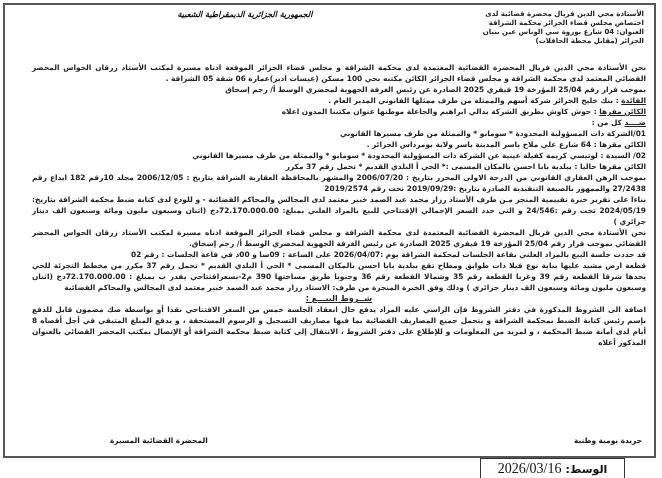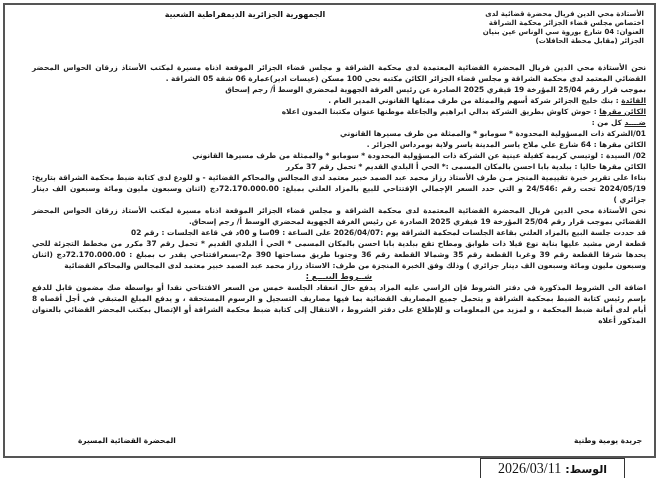--- a/index.html
+++ b/index.html
@@ -2,32 +2,32 @@
 <html><head>
 <meta charset="utf-8">
 <style>
   html, body { margin: 0; padding: 0; background: #ffffff; }
   body { width: 662px; height: 478px; position: relative; overflow: hidden;
          font-family: "DejaVu Sans", sans-serif; color: #111; }
   .frame { position: absolute; left: 3px; top: 3px; width: 653px; height: 455px;
            border: 2px solid #555; box-sizing: border-box; }
   .header-left { position: absolute; right: 18px; top: 10px; width: 200px; direction: rtl;
                  font-size: 7px; line-height: 9px; font-weight: bold; color: #222; text-align: right; }
-  .header-center { position: absolute; left: 150px; top: 10px; width: 190px; direction: rtl; text-align: center; }
+  .header-center { position: absolute; left: 150px; top: 10px; width: 190px; direction: rtl; text-align: center; font-style: italic; }
   .republic { font-size: 8px; font-weight: bold; }
   .title { font-size: 11px; font-weight: bold; text-decoration: underline; margin-top: 6px; }
   .article { font-size: 9px; font-weight: bold; text-decoration: underline; margin-top: 4px; }
   .body { position: absolute; left: 32px; right: 16px; top: 62px; direction: rtl; text-align: justify;
           font-size: 7.4px; line-height: 11px; font-weight: bold; color: #222; }
   .body p { margin: 0; }
   .ul { text-decoration: underline; }
   .conditions-title { text-align: center; text-decoration: underline; font-size: 8px; margin: 3px 0 2px; }
   .footer { position: absolute; left: 50px; right: 20px; top: 436px; direction: rtl; font-size: 7.4px;
             font-weight: bold; display: flex; justify-content: space-between; }
-  .footer span:last-child { margin-left: 28px; }
+  .footer span:last-child { margin-left: 60px; }
   .date-box { position: absolute; left: 480px; top: 458px; width: 143px; height: 20px; border: 1px solid #333;
               border-bottom: none; background: #fff; display: flex; align-items: center; justify-content: center;
               direction: rtl; gap: 4px; }
   .date-label { font-size: 11px; font-weight: bold; font-family: "DejaVu Sans", sans-serif; }
   .date-value { font-size: 14px; font-family: "Liberation Serif", serif; }
 </style>
 </head>
 <body>
 
 <div class="frame"></div>
@@ -46,29 +46,30 @@
 <div class="body">
   <p>نحن الأستاذة محي الدين فريال المحضرة القضائية المعتمدة لدى محكمة الشراقة و مجلس قضاء الجزائر الموقعة اذناه مسيرة لمكتب الأستاذ زرقان الحواس المحضر القضائي المعتمد لدى محكمة الشراقة و مجلس قضاء الجزائر الكائن مكتبه بحي 100 مسكن (عيسات ادير)عمارة 06 شقة 05 الشراقة .</p>
   <p>بموجب قرار رقم 25/04 المؤرخة 19 فيفري 2025 الصادرة عن رئيس الغرفة الجهوية لمحضري الوسط أ/ رجم إسحاق</p>
   <p><span class="ul">الفائدة</span> <span>: بنك خليج الجزائر شركة أسهم والممثلة من طرف ممثلها القانوني المدير العام .</span></p>
   <p><span class="ul">الكائن مقرها</span> <span>: حوش كاوش بطريق الشركة بدالي ابراهيم والجاعلة موطنها عنوان مكتبنا المدون اعلاه</span></p>
   <p><span class="ul">ضــــد</span> <span>كل من :</span></p>
   <p>01/الشركة ذات المسؤولية المحدودة * سومابو * والممثلة من طرف مسيرها القانوني</p>
   <p>الكائن مقرها : 64 شارع علي ملاح ياسر المدينة ياسر ولاية بومرداس الجزائر .</p>
   <p>02/ السيدة : لوتيسي كريمة كفيلة عينية عن الشركة ذات المسؤولية المحدودة * سومابو * والممثلة من طرف مسيرها القانوني</p>
   <p>الكائن مقرها حاليا : ببلدية بابا احسن بالمكان المسمى :* الحي أ البلدي القديم * تحمل رقم 37 مكرر</p>
+  <p>بموجب الرهن العقاري القانوني من الدرجة الاولى المحرر بتاريخ : 2006/07/20 والمشهر بالمحافظة العقارية الشراقة بتاريخ : 2006/12/05 مجلد 10رقم 182 ايداع رقم 27/2438 والممهور بالصيغة التنفيذية الصادرة بتاريخ :2019/09/29 تحت رقم 2019/2574</p>
   <p>بناءا على تقرير خبرة تقييمية المنجز مـن طرف الأستاذ رزاز محمد عبد الصمد خبير معتمد لدى المجالس والمحاكم القضائية - و للودع لدى كتابة ضبط محكمة الشراقة بتاريخ: 2024/05/19 تحت رقم :24/546 و التي حدد السعر الإجمالي الإفتتاحي للبيع بالمزاد العلني بمبلغ: 72.170.000.00دج (اثنان وسبعون مليون ومائة وسبعون الف دينار جزائري )</p>
   <p>نحن الأستاذة محي الدين فريال المحضرة القضائية المعتمدة لدى محكمة الشراقة و مجلس قضاء الجزائر الموقعة اذناه مسيرة لمكتب الأستاذ زرقان الحواس المحضر القضائي بموجب قرار رقم 25/04 المؤرخة 19 فيفري 2025 الصادرة عن رئيس الغرفة الجهوية لمحضري الوسط أ/ رجم إسحاق.</p>
   <p>قد حددت جلسة البيع بالمزاد العلني بقاعة الجلسات لمحكمة الشراقة يوم :2026/04/07 على الساعة : 09سا و 00د في قاعة الجلسات : رقم 02</p>
   <p>قطعة ارض مشيد عليها بناية نوع فيلا ذات طوابق ومطاح تقع ببلدية بابا احسن بالمكان المسمى * الحي أ البلدي القديم * تحمل رقم 37 مكرر من مخطط التجزئة للحي يحدها شرقا القطعة رقم 39 وغربا القطعة رقم 35 وشمالا القطعة رقم 36 وجنوبا طريق مساحتها 390 م2-بسعرافتتاحي يقدر ب بمبلغ : 72.170.000.00دج (اثنان وسبعون مليون ومائة وسبعون الف دينار جزائري ) وذلك وفق الخبرة المنجزة من طرف: الاستاذ رزاز محمد عبد الصمد خبير معتمد لدى المجالس والمحاكم القضائية</p>
   <p class="conditions-title">شــروط البيـــع :</p>
   <p>اضافة الى الشروط المذكورة في دفتر الشروط فإن الراسي عليه المزاد يدفع حال انعقاد الجلسة خمس من السعر الافتتاحي نقدا أو بواسطة صك مضمون قابل للدفع بإسم رئيس كتابة الضبط بمحكمة الشراقة و يتحمل جميع المصاريف القضائية بما فيها مصاريف التسجيل و الرسوم المستحقة ، و يدفع المبلغ المتبقي في أجل أقصاه 8 أيام لدى أمانة ضبط المحكمة ، و لمزيد من المعلومات و للإطلاع على دفتر الشروط ، الانتقال إلى كتابة ضبط محكمة الشراقة أو الإتصال بمكتب المحضر القضائي بالعنوان المذكور أعلاه</p>
 </div>
 
 <div class="footer">
   <span>جريدة يومية وطنية</span>
   <span>المحضرة القضائية المسيرة</span>
 </div>
 
 <div class="date-box">
   <span class="date-label">الوسط:</span>
-  <span class="date-value">2026/03/11</span>
+  <span class="date-value">2026/03/16</span>
 </div>
 
 </body></html>

